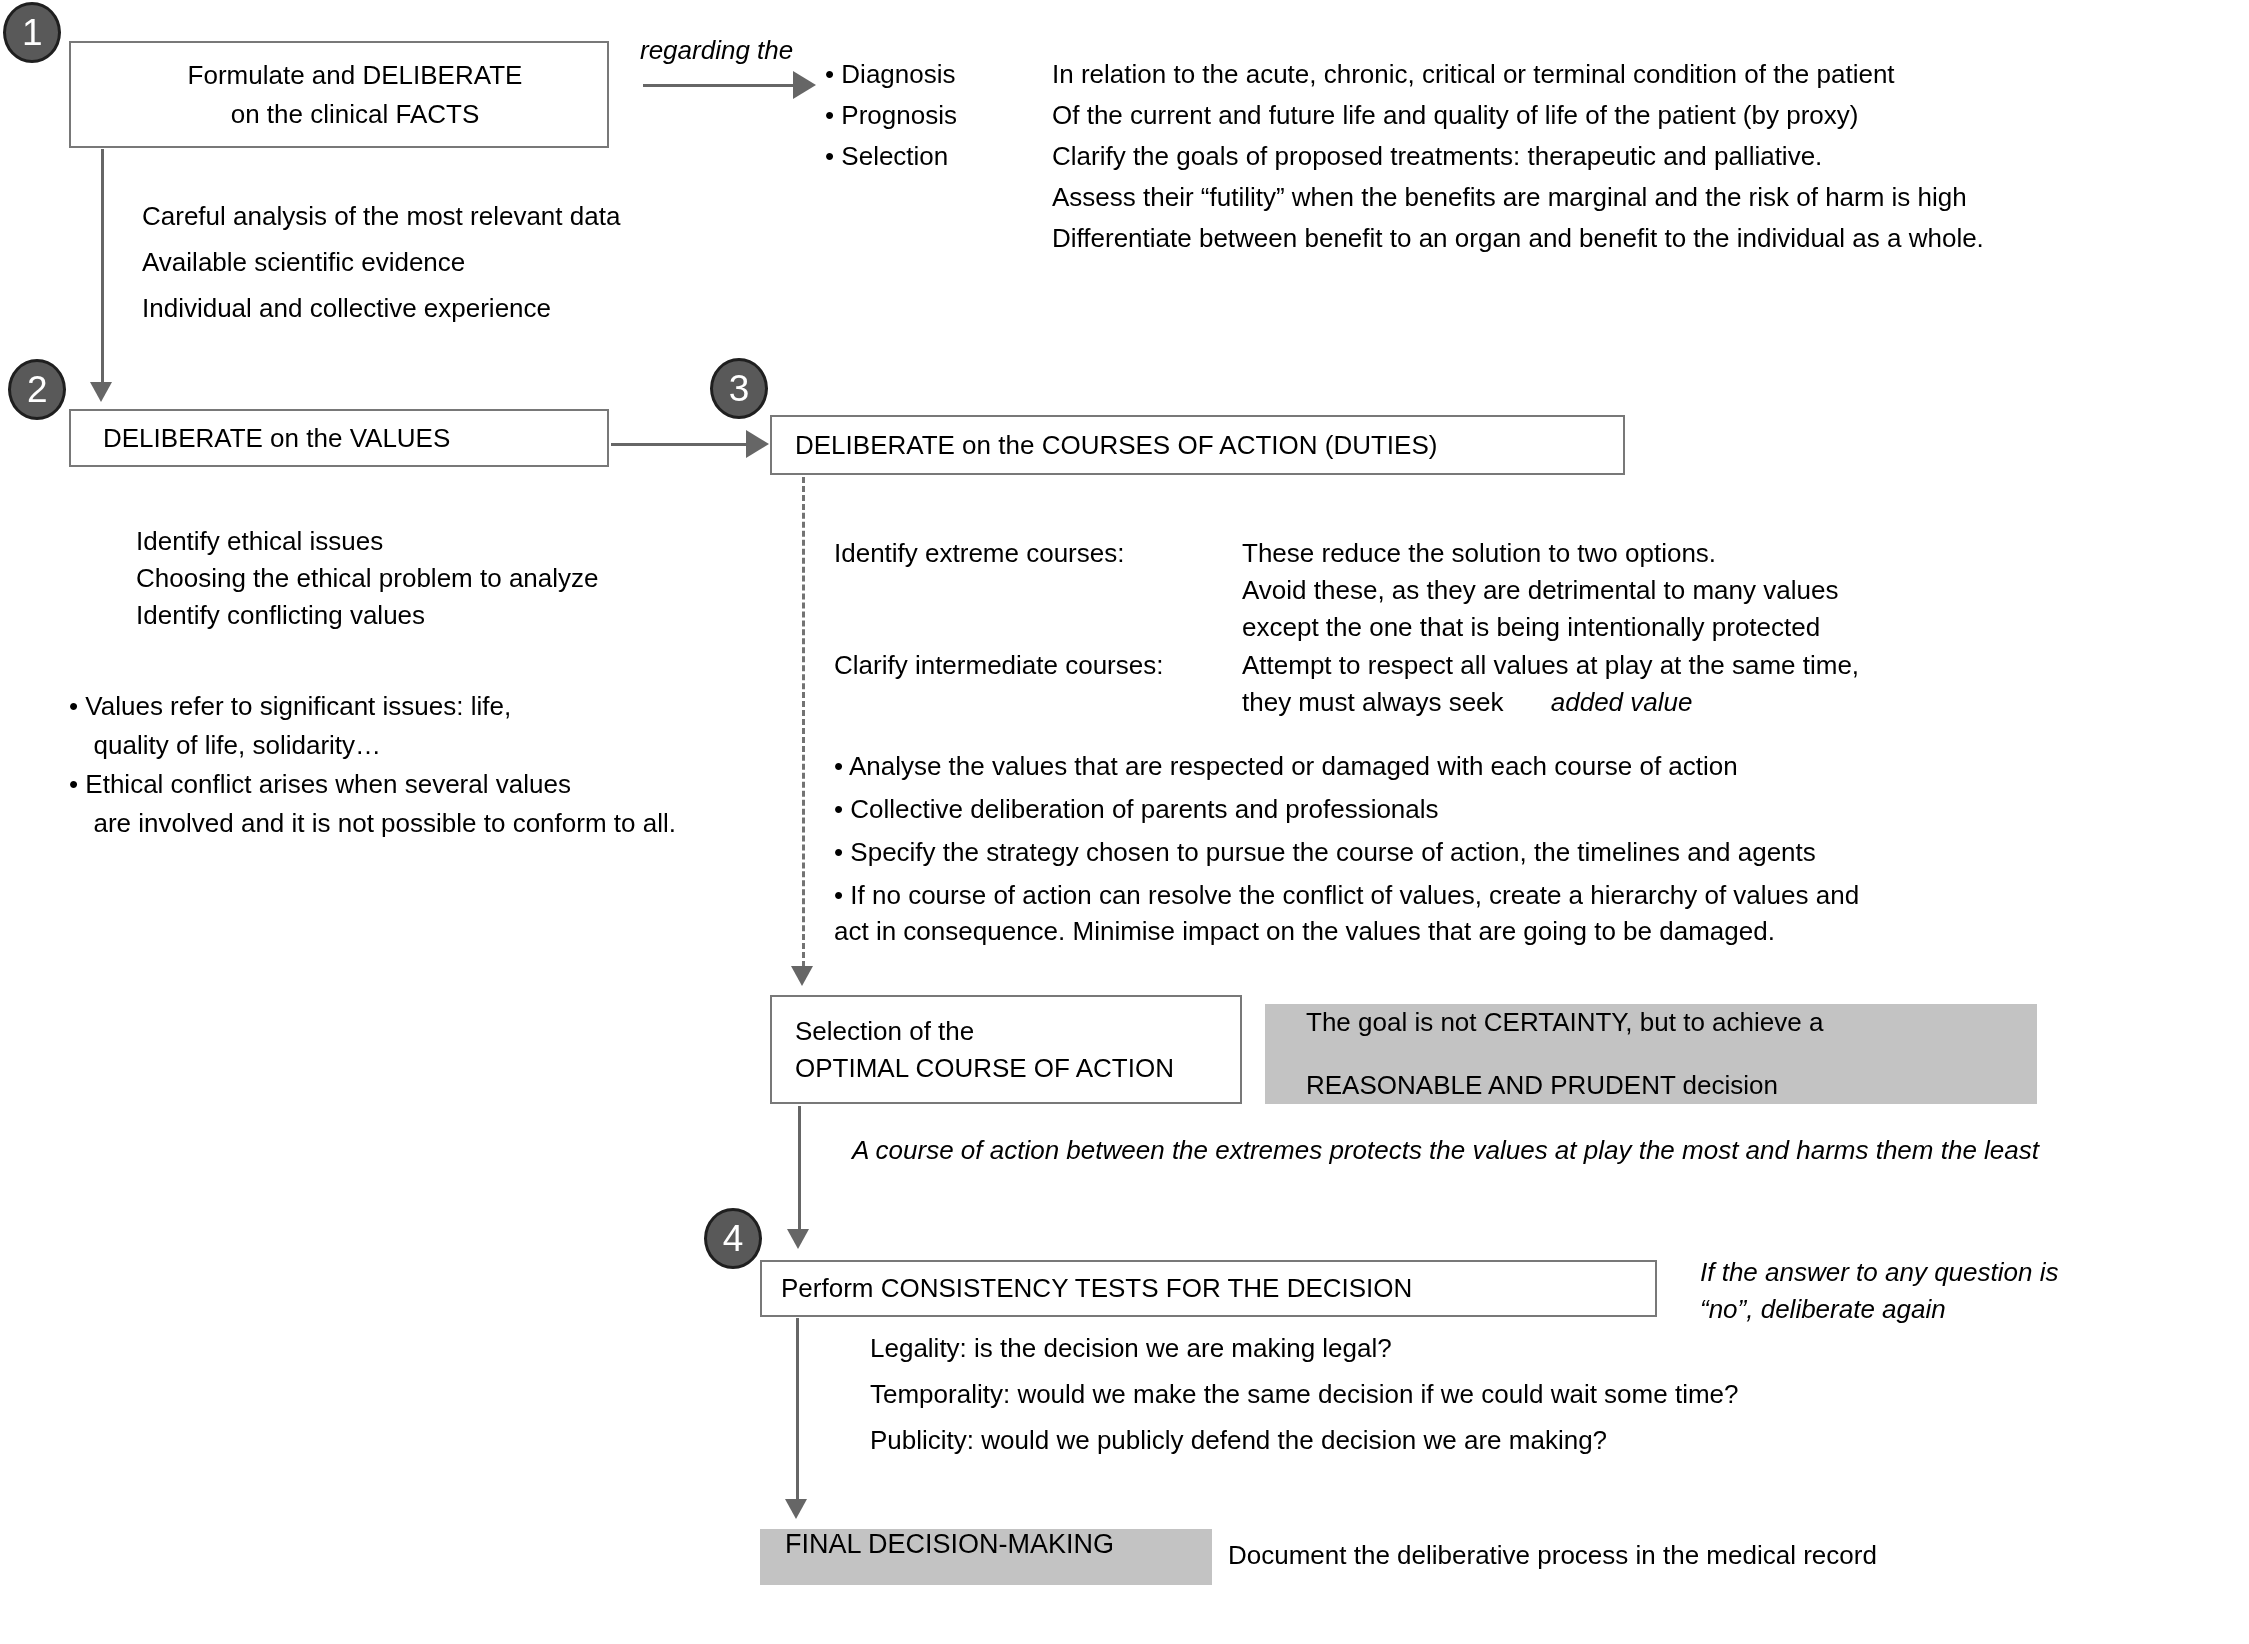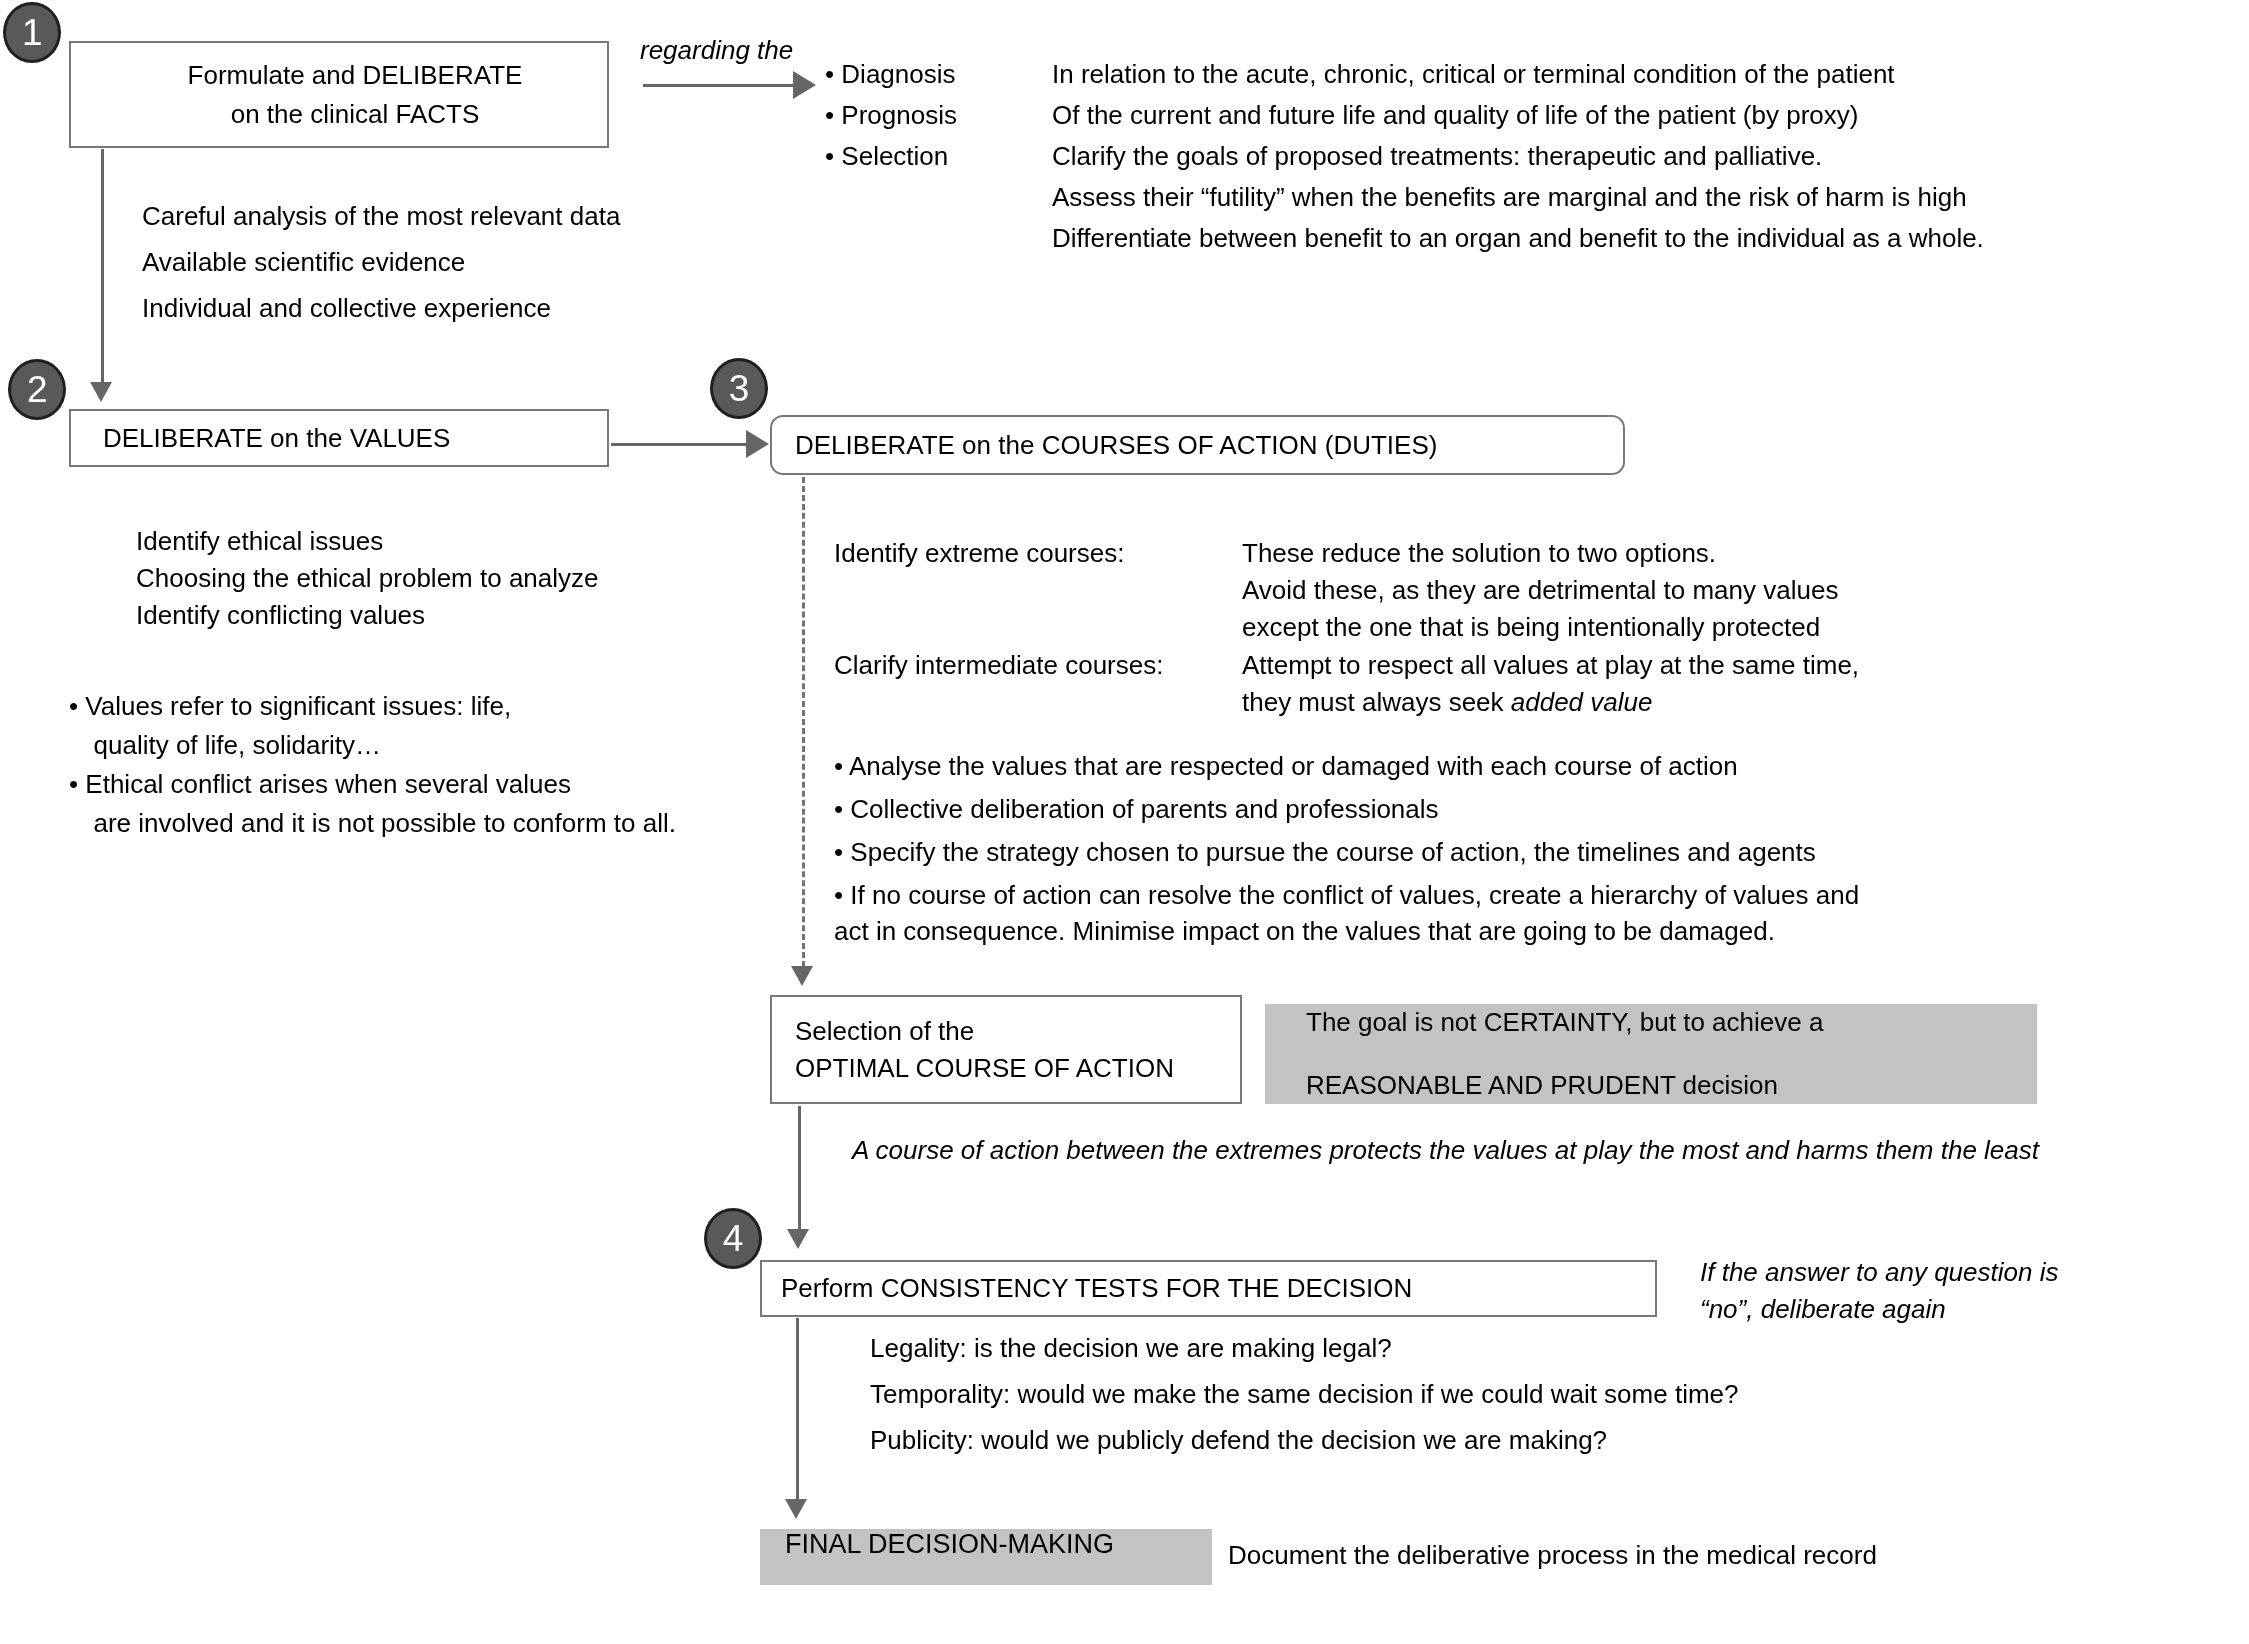--- a/index.html
+++ b/index.html
@@ -41,21 +41,21 @@
   }
   .graybox{
     position:absolute;
     background:#c3c3c3;
     box-sizing:border-box;
     display:flex;flex-direction:column;justify-content:space-between;
     z-index:2;
   }
   #box1{left:69px;top:41px;width:540px;height:107px;padding-left:32px;line-height:39px;text-align:center;}
   #box2{left:69px;top:409px;width:540px;height:58px;padding-left:32px;}
-  #box3{left:770px;top:415px;width:855px;height:60px;padding-left:23px;border-radius:13px;}
+  #box3{left:770px;top:415px;width:855px;height:60px;padding-left:23px;}
   #selection-box{left:770px;top:995px;width:472px;height:109px;padding-left:23px;line-height:37px;}
   #goal-box{left:1265px;top:1004px;width:772px;height:100px;padding-left:41px;line-height:37px;}
   #box4{left:760px;top:1260px;width:897px;height:57px;padding-left:19px;}
   #final-box{left:760px;top:1529px;width:452px;height:56px;padding-left:25px;font-size:27px;}
   
   .g{position:absolute;z-index:1;}
   #facts-notes{left:142px;top:193px;line-height:46px;}
   #regarding-label{left:640px;top:35px;line-height:31px;font-style:italic;}
   #fact-terms{left:825px;top:54px;line-height:41px;}
   #fact-details{left:1052px;top:54px;line-height:41px;}
@@ -65,21 +65,21 @@
   #extreme-label{left:834px;top:535px;line-height:37px;}
   #extreme-lines{left:1242px;top:535px;line-height:37px;}
   #intermediate-label{left:834px;top:647px;line-height:37px;}
   #intermediate-lines{left:1242px;top:647px;line-height:37px;}
   #duty-points{left:834px;top:745px;line-height:43px;}
   #duty-points div:last-child{margin-top:-6.8px;}
   #principle-line{left:852px;top:1135px;line-height:31px;font-style:italic;text-align:right;}
   #consistency-note{left:1700px;top:1254px;line-height:37px;font-style:italic;}
   #questions{left:870px;top:1325px;line-height:46px;}
   #final-note{left:1228px;top:1540px;line-height:31px;}
-  .it{font-style:italic;}
+  .it{font-style:italic;margin-left:40px;}
   
   .vline{position:absolute;width:3.4px;background:#666666;z-index:1;}
   .hline{position:absolute;height:3.4px;background:#666666;z-index:1;}
   .dashline{position:absolute;width:0;border-left:3.4px dashed #737373;z-index:1;}
   .head-down{position:absolute;width:0;height:0;
     border-left:11.6px solid transparent;border-right:11.6px solid transparent;
     border-top:20.4px solid #666666;z-index:1;}
   .head-right{position:absolute;width:0;height:0;
     border-top:14.3px solid transparent;border-bottom:14.3px solid transparent;
     border-left:23px solid #666666;z-index:1;}

